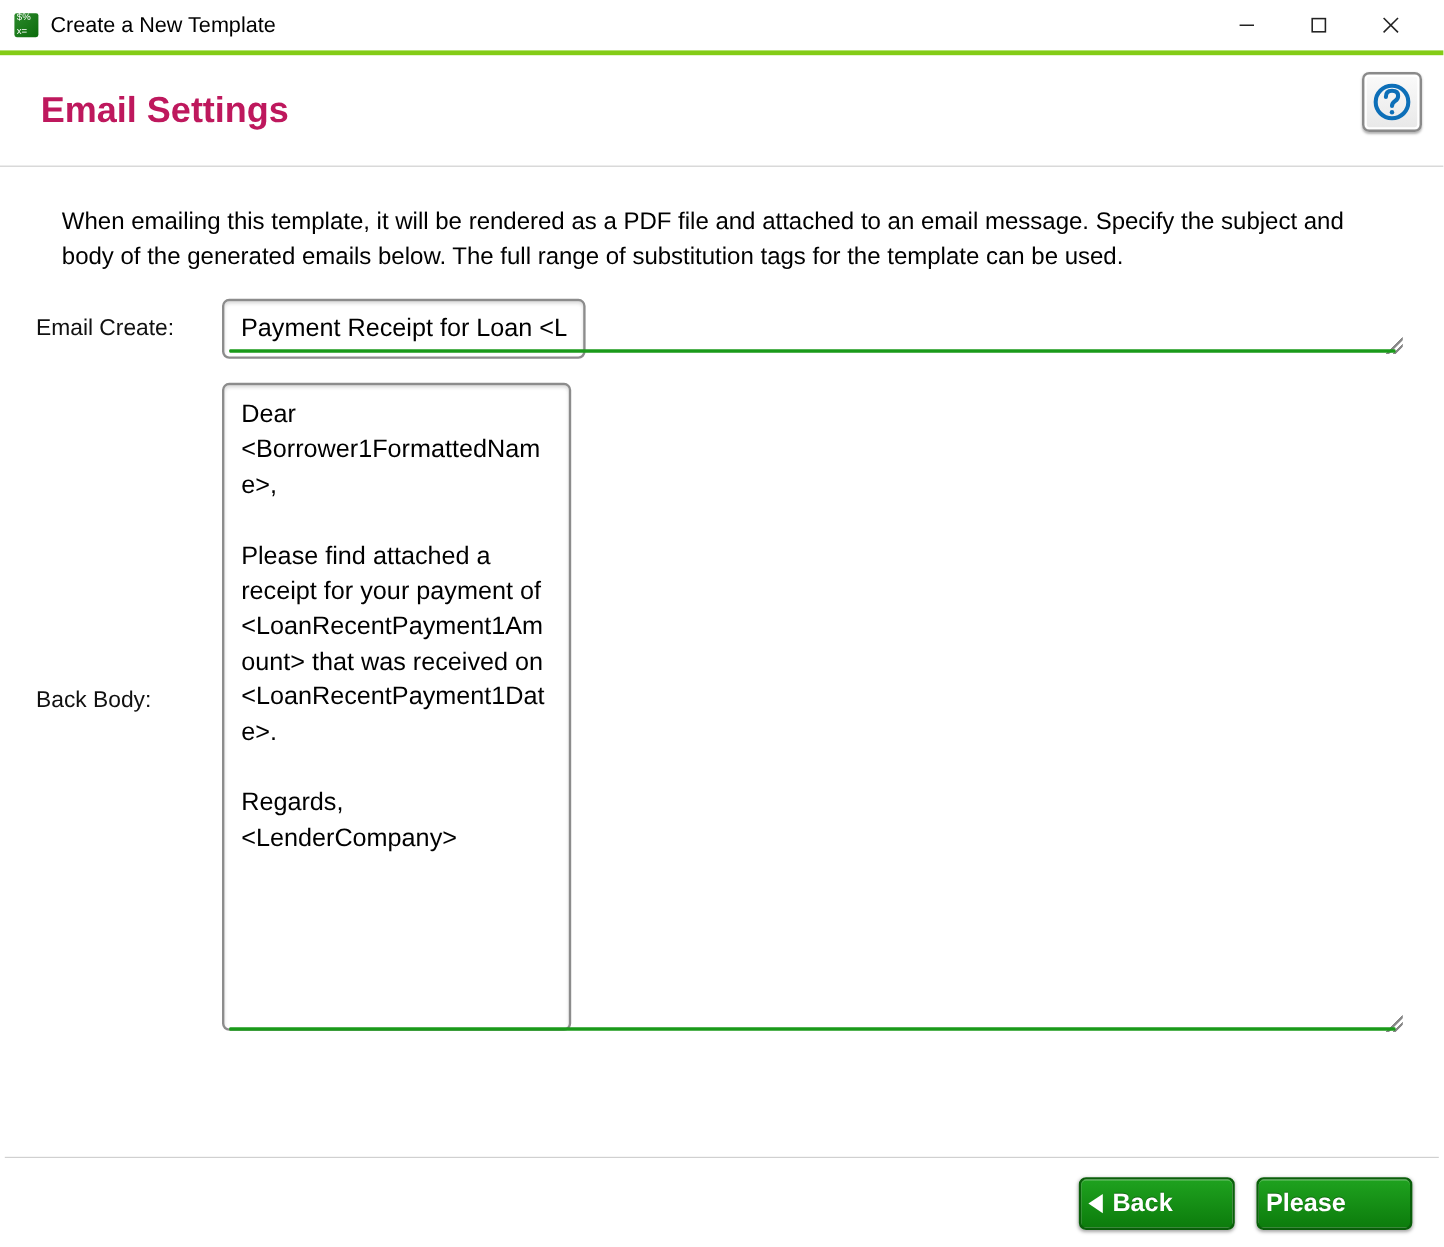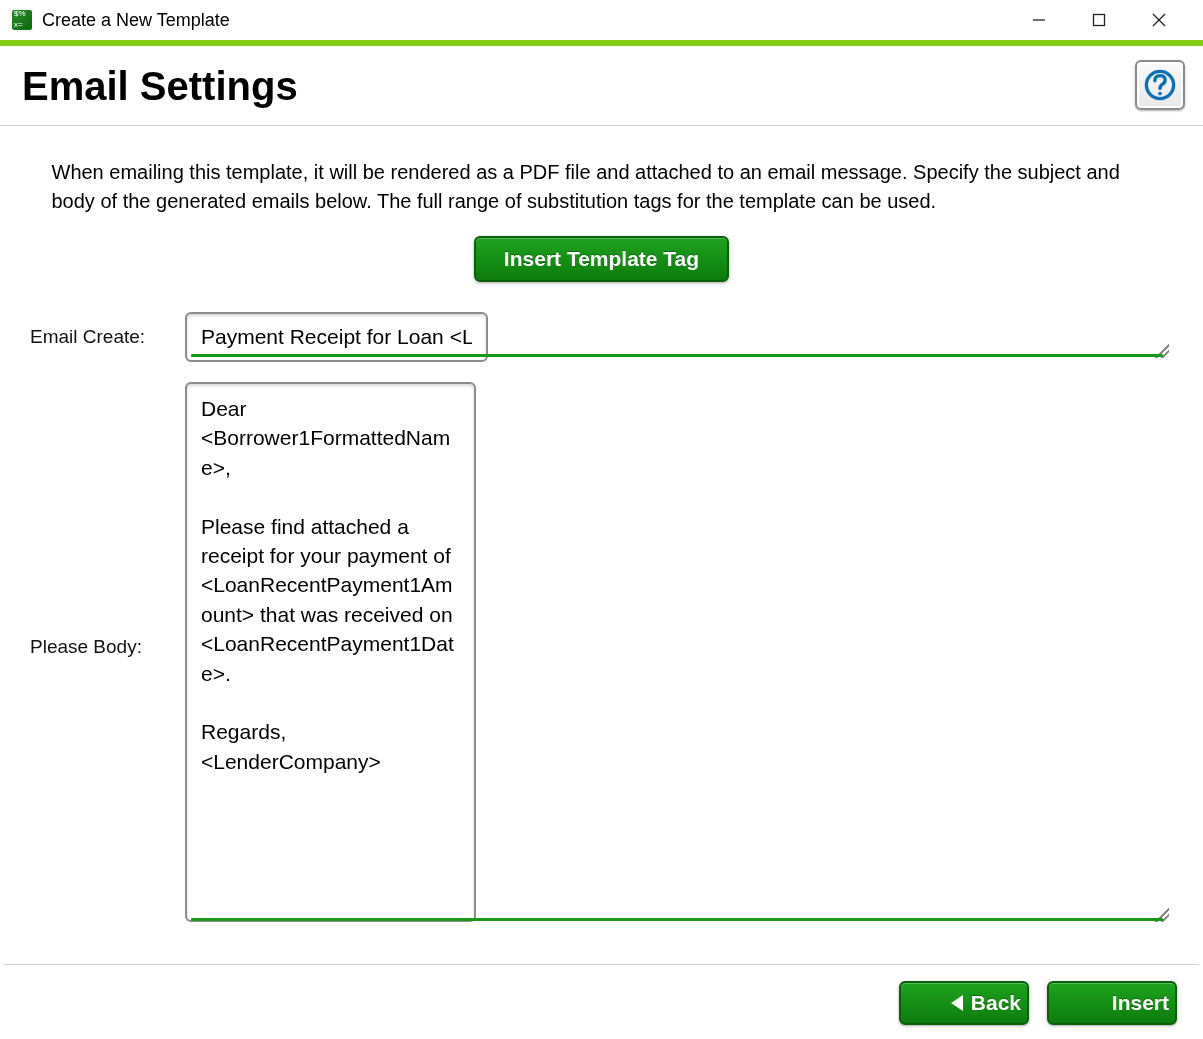--- a/index.html
+++ b/index.html
@@ -9,21 +9,21 @@
     font-family: "Segoe UI", Arial, sans-serif;
     background: #ffffff;
     color: #000;
     overflow: hidden;
   }
   .titlebar {
     height: 46px;
     display: flex;
     align-items: center;
     padding: 0 14px 0 12px;
-    border-bottom: 6px solid #84cc16;
+    border-bottom: 4px solid #84cc16;
   }
   .titlebar .app-icon {
     width: 20px; height: 20px;
     background: linear-gradient(135deg,#2d8a2d,#0a6b0a);
     margin-right: 10px;
     position: relative;
     border-radius: 2px;
   }
   .titlebar .app-icon::before {
     content: "$%";
@@ -53,24 +53,24 @@
     color: #222;
     cursor: default;
   }
   .header-row {
     display: flex;
     align-items: flex-start;
     padding: 14px 18px 12px 18px;
     border-bottom: 1px solid #d0d0d0;
   }
   .page-heading {
-    font-size: 40px;
+    font-size: 30px;
     font-weight: 700;
-    color: #000000;
-    margin: 4px;
+    color: #be185d;
+    margin: 16px;
     flex: 1;
   }
   .help-btn {
     width: 50px; height: 50px;
     border: 2px solid #8a8a8a;
     border-radius: 6px;
     background: linear-gradient(#fafafa,#e8e8e8);
     display: flex; align-items: center; justify-content: center;
     box-shadow: inset 0 0 0 2px #fff, 0 1px 2px rgba(0,0,0,.3);
     cursor: pointer;
@@ -168,21 +168,21 @@
     gap: 18px;
   }
   .foot-btn {
     min-width: 130px;
     height: 44px;
     border-radius: 6px;
     font-size: 21px;
     font-weight: 700;
     display: inline-flex;
     align-items: center;
-    justify-content: flex-end;
+    justify-content: flex-start;
     gap: 8px;
     cursor: pointer;
     box-shadow: 0 1px 3px rgba(0,0,0,.35), inset 0 1px 0 rgba(255,255,255,.25);
   }
   .foot-btn.green {
     background: linear-gradient(#1fa21f,#0c7c0c);
     border: 2px solid #0a5f0a;
     color: #fff;
     text-shadow: 0 -1px 0 rgba(0,0,0,.3);
   }
@@ -241,45 +241,42 @@
       <circle cx="20" cy="20" r="16" fill="none" stroke="#0d6fb8" stroke-width="4"></circle>
       <path d="M14 15 q0 -6 6 -6 q6 0 6 5 q0 3 -3 5 q-3 2 -3 5" fill="none" stroke="#0d6fb8" stroke-width="4" stroke-linecap="round"></path>
       <circle cx="20" cy="30" r="2.2" fill="#0d6fb8"></circle>
     </svg>
   </div>
 </div>
 
 <div class="content">
   <p class="intro">When emailing this template, it will be rendered as a PDF file and attached to an email message. Specify the subject and body of the generated emails below. The full range of substitution tags for the template can be used.</p>
 
-  <div class="tag-btn-row">
-    <button class="green-btn">Insert Template Tag</button>
-  </div>
 
   <div class="form-row">
     <div class="form-label">Email Create:</div>
     <div class="input-wrap">
       <input type="text" class="styled-input" value="Payment Receipt for Loan &lt;LoanAccountNumber&gt;" style="">
       <div class="corner"></div>
     </div>
   </div>
 
   <div class="form-row top">
-    <div class="form-label">Please Body:</div>
+    <div class="form-label">Back Body:</div>
     <div class="input-wrap">
       <textarea class="styled-textarea" style="">Dear &lt;Borrower1FormattedName&gt;,
 
 Please find attached a receipt for your payment of &lt;LoanRecentPayment1Amount&gt; that was received on &lt;LoanRecentPayment1Date&gt;.
 
 Regards,
 &lt;LenderCompany&gt;</textarea>
       <div class="corner"></div>
     </div>
   </div>
 </div>
 
 <div class="footer">
   <button class="foot-btn green">
     <span class="tri left"></span>
     <span>Back</span>
   </button>
-  <button class="foot-btn green">Insert</button>
+  <button class="foot-btn green">Please</button>
 </div>
 
 </body></html>

